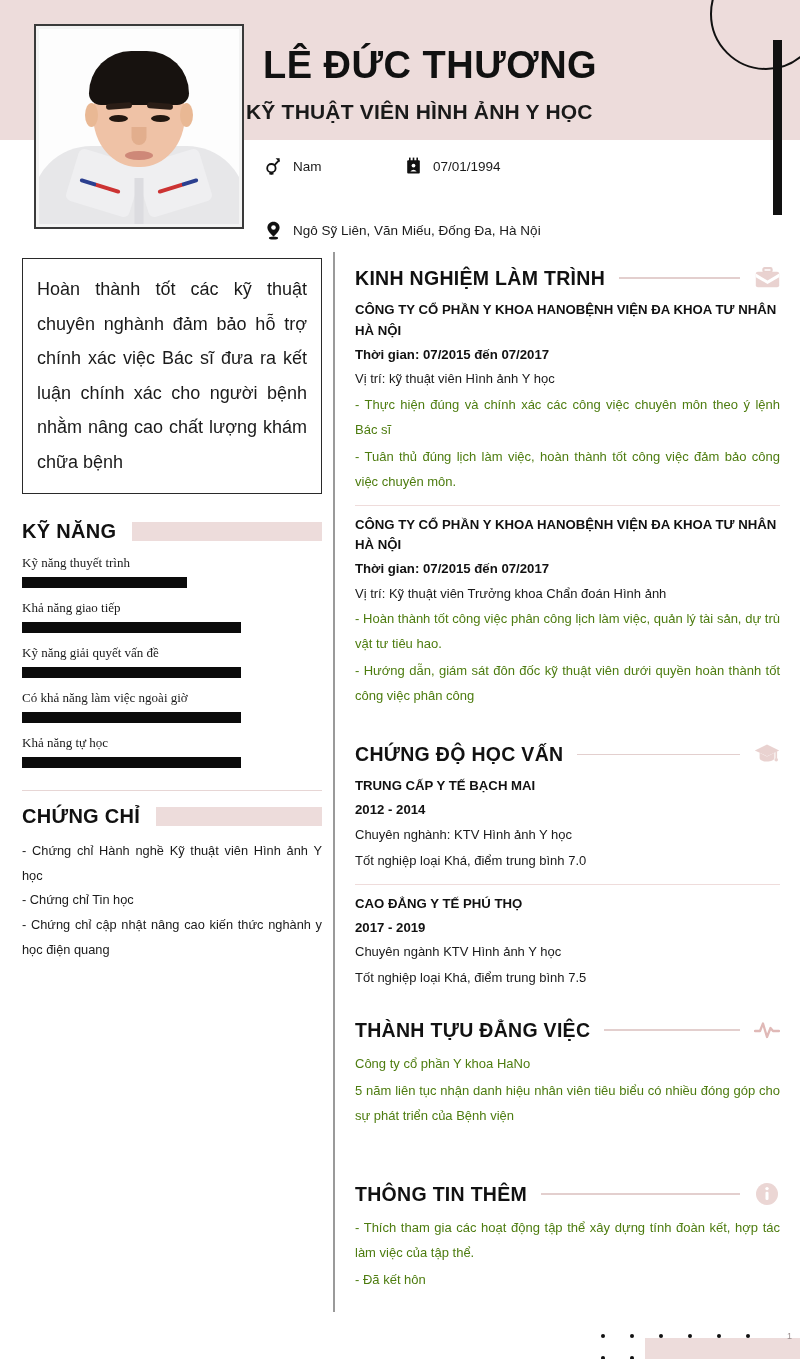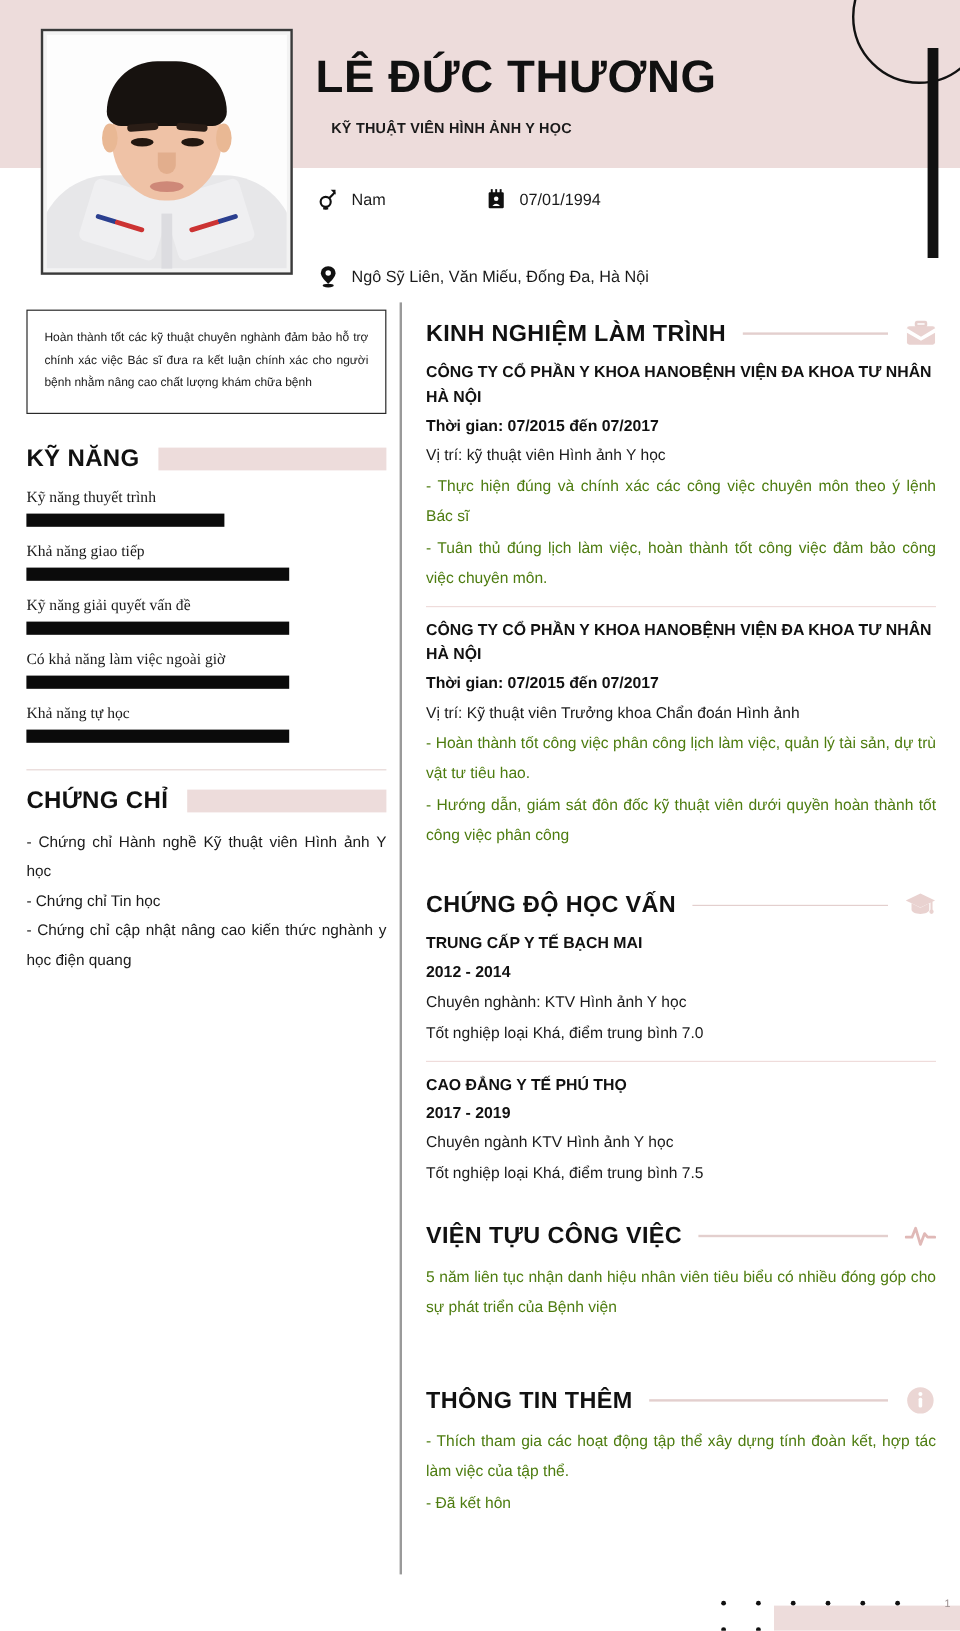--- a/index.html
+++ b/index.html
@@ -67,22 +67,22 @@
     transform:translateX(-50%); background:#E2AE8D; border-radius:0 0 8px 8px; }
   .ph-mouth{ position:absolute; left:50%; top:122px; width:28px; height:9px;
     transform:translateX(-50%); background:#CE8878; border-radius:50%; }
 
   .name{
     position:absolute; left:263px; top:44px; z-index:6;
     font-size:38px; font-weight:bold; letter-spacing:0.5px; color:#111;
     font-family:Liberation Sans, sans-serif;
   }
   .role{
-    position:absolute; left:276px; top:100px; z-index:6;
-    font-size:12px; font-weight:bold; letter-spacing:0.2px; color:#1a1a1a;
+    position:absolute; left:246px; top:100px; z-index:6;
+    font-size:21px; font-weight:bold; letter-spacing:0.2px; color:#1a1a1a;
   }
 
   .meta-row{ position:absolute; z-index:6; display:flex; align-items:center; }
   .meta-gender{ left:264px; top:156px; }
   .meta-dob{ left:404px; top:156px; }
   .meta-addr{ left:264px; top:220px; }
   .meta-row .mtext{ font-size:13.5px; color:#1a1a1a; margin-left:11px; }
   .mic{ width:18px; height:20px; display:inline-flex; align-items:center; justify-content:center; }
   .mic svg{ display:block; }
 
@@ -90,21 +90,21 @@
   .col-divider{
     position:absolute; left:333px; top:252px; width:1.5px; height:1060px;
     background:#9a9a9a;
   }
 
   
   .left{ position:absolute; left:22px; top:258px; width:300px; }
 
   .summary-box{
     border:1.6px solid #2a2a2a; padding:13px 14px 14px 14px;
-    font-size:10px; line-height:1.92; text-align:justify; color:#1a1a1a;
+    font-size:18px; line-height:1.92; text-align:justify; color:#1a1a1a;
   }
 
   .lsec{ margin-top:26px; }
   .lsec-head{ display:flex; align-items:center; gap:0; }
   .lsec-title{
     font-size:20px; font-weight:bold; letter-spacing:0.3px; color:#111; white-space:nowrap;
   }
   .lsec-bar{ flex:1; height:19px; background:#EDDCDB; margin-left:16px; }
 
   .skill{ margin-top:12px; }
@@ -348,29 +348,30 @@
           <div class="e-plain">Chuyên ngành KTV Hình ảnh Y học</div>
           <div class="e-plain">Tốt nghiệp loại Khá, điểm trung bình 7.5</div>
         </div>
       </div>
   </div>
 
   <div class="sp-md"></div>
 
   <div class="rsec">
     <div class="rsec-head">
-      <span class="rsec-title">VIỆN TỰU CÔNG VIỆC</span>
+      <span class="rsec-title">THÀNH TỰU ĐẲNG VIỆC</span>
       <span class="rsec-line"></span>
       <span class="rsec-icon">
         <svg width="26" height="20" viewBox="0 0 26 20">
           <polyline points="1,11 6,11 9,3.5 13,17 16.5,8 19,11 25,11" fill="none" stroke="#E0B9B7" stroke-width="2.3" stroke-linecap="round" stroke-linejoin="round"></polyline>
         </svg>
       </span>
     </div>
     <div id="ach-list">
+        <div class="e-bullet">Công ty cổ phần Y khoa HaNo</div>
         <div class="e-bullet">5 năm liên tục nhận danh hiệu nhân viên tiêu biểu có nhiều đóng góp cho sự phát triển của Bệnh viện</div>
       </div>
   </div>
 
   <div class="sp-xl"></div>
 
   <div class="rsec">
     <div class="rsec-head">
       <span class="rsec-title">THÔNG TIN THÊM</span>
       <span class="rsec-line"></span>

